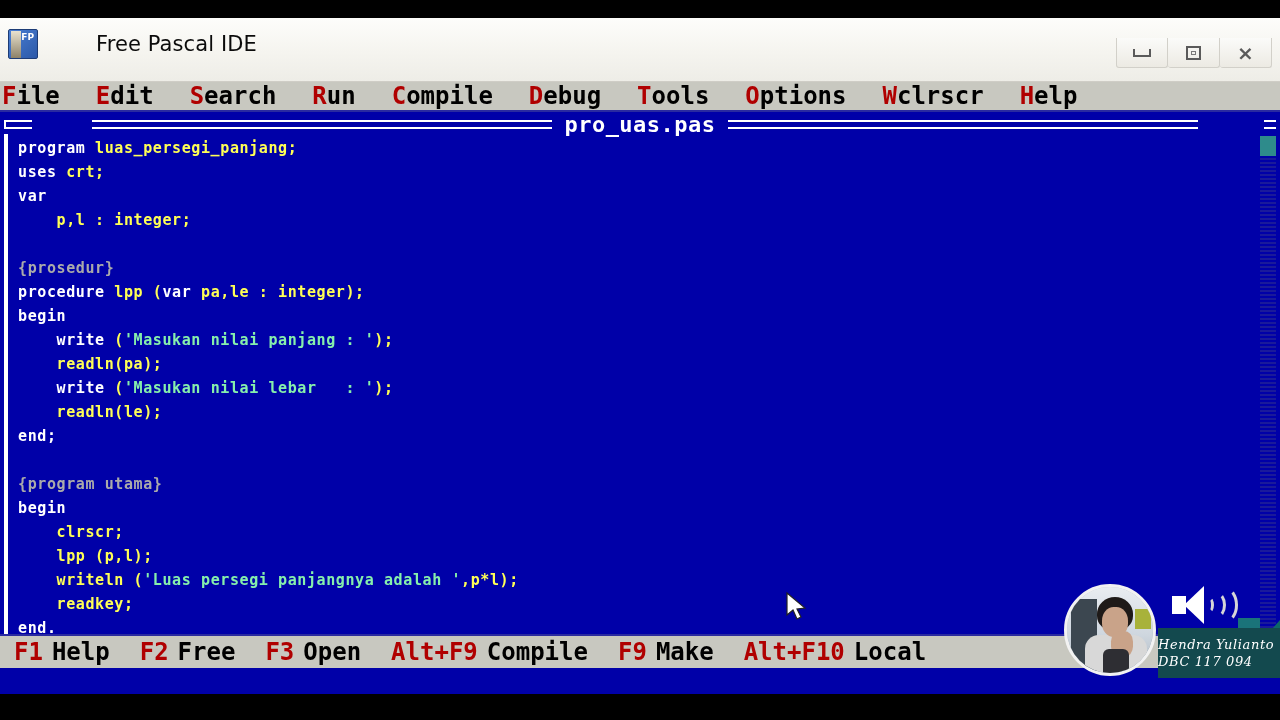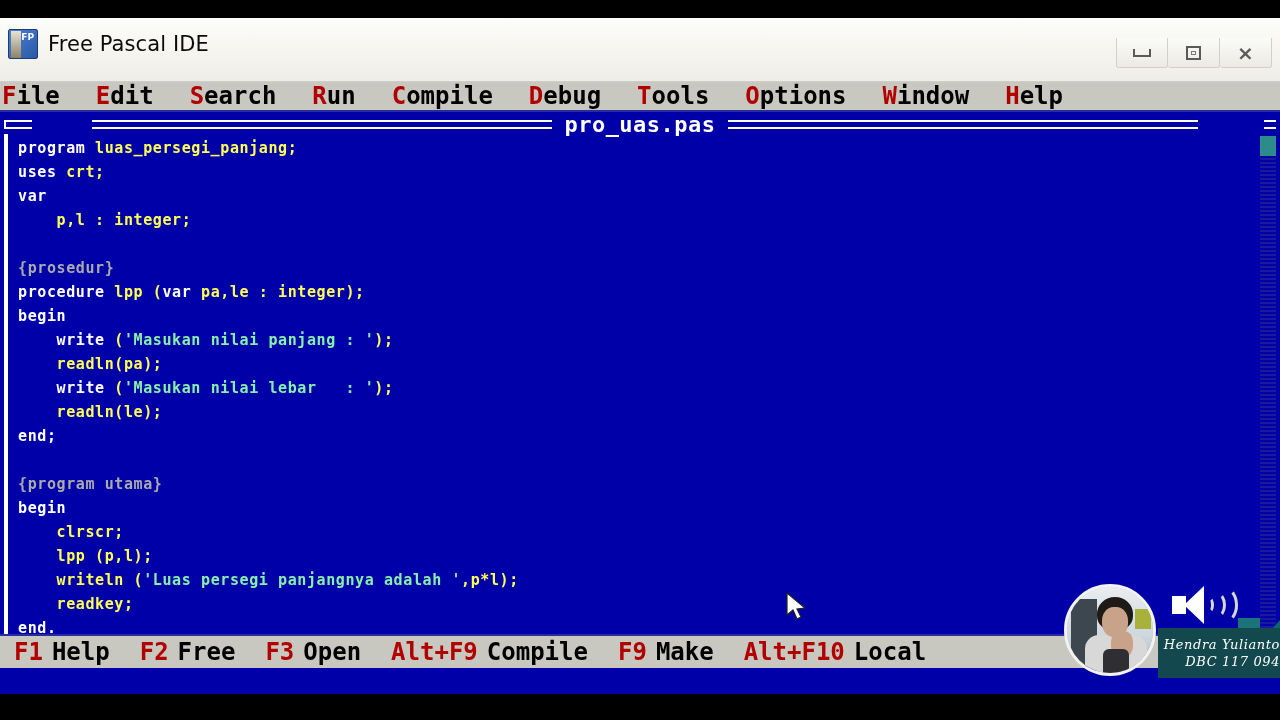--- a/index.html
+++ b/index.html
@@ -13,21 +13,21 @@
   
   .letterbox-top { position: absolute; left:0; top:0; width:1280px; height:18px; background:#000; }
   .letterbox-bottom { position:absolute; left:0; bottom:0; width:1280px; height:26px; background:#000; }
 
   
   .win-titlebar {
     position: absolute; left:0; top:18px; width:1280px; height:64px;
     background: linear-gradient(to bottom, #fdfdfb 0%, #f5f4ef 55%, #eeede7 100%);
     border-bottom: 1px solid #cfcdc6;
   }
-  .win-title-inner { display:flex; align-items:center; height:52px; padding-left:8px; }
+  .win-title-inner { display:flex; align-items:center; height:52px; padding-left:8px;gap:48px; }
   .win-appicon {
     width: 30px; height: 30px; margin-right: 10px; position:relative;
     background: linear-gradient(135deg,#4a7fd4 0%, #2c59a8 100%);
     border: 1px solid #1d3c76; border-radius: 2px;
     overflow:hidden;
   }
   .win-appicon::before {
     content:""; position:absolute; left:2px; top:1px; width:10px; height:27px;
     background: linear-gradient(180deg,#e8e2cf,#8e8268);
   }
@@ -179,21 +179,21 @@
     position:absolute; border:3px solid #d6d6d6; border-radius:50%;
     border-left-color:transparent; border-top-color:transparent; border-bottom-color:transparent;
   }
   .speaker .w1 { left:32px; top:13px; width:10px; height:16px; }
   .speaker .w2 { left:36px; top:8px; width:18px; height:26px; }
   .speaker .w3 { left:40px; top:3px; width:26px; height:36px; }
 
   .namecard {
     position:absolute; left:108px; top:52px; width:122px; height:50px;
     background:#13494e; display:flex; flex-direction:column;
-    align-items:flex-end; justify-content:center;
+    align-items:flex-start; justify-content:center;
   }
   .namecard div {
     color:#ffffff; font-family:"DejaVu Serif", serif; font-style:italic;
     font-size:13px; line-height:17px; letter-spacing:0.6px; white-space:nowrap;
   }
 
   .deco {
     position:absolute; right:0; bottom:26px; width:62px; height:90px; pointer-events:none;
   }
   .deco .t1 { position:absolute; right:0; bottom:40px; width:0;height:0;
@@ -237,21 +237,21 @@
 
     <div class="menubar" id="menubar">
         <div class="menu-item"><span class="hk">F</span><span>ile</span></div>
         <div class="menu-item"><span class="hk">E</span><span>dit</span></div>
         <div class="menu-item"><span class="hk">S</span><span>earch</span></div>
         <div class="menu-item"><span class="hk">R</span><span>un</span></div>
         <div class="menu-item"><span class="hk">C</span><span>ompile</span></div>
         <div class="menu-item"><span class="hk">D</span><span>ebug</span></div>
         <div class="menu-item"><span class="hk">T</span><span>ools</span></div>
         <div class="menu-item"><span class="hk">O</span><span>ptions</span></div>
-        <div class="menu-item"><span class="hk">W</span><span>indow</span></div>
+        <div class="menu-item"><span class="hk">W</span><span>clrscr</span></div>
         <div class="menu-item"><span class="hk">H</span><span>elp</span></div>
       </div>
 
     <div class="editor-window">
 
       <div class="ew-titlerow">
         <div class="ew-corner-l"></div>
         <div class="ew-dblline" style="left:16px;width:16px;"></div>
         <div class="ew-close">
           <span>[</span><span>]</span>

